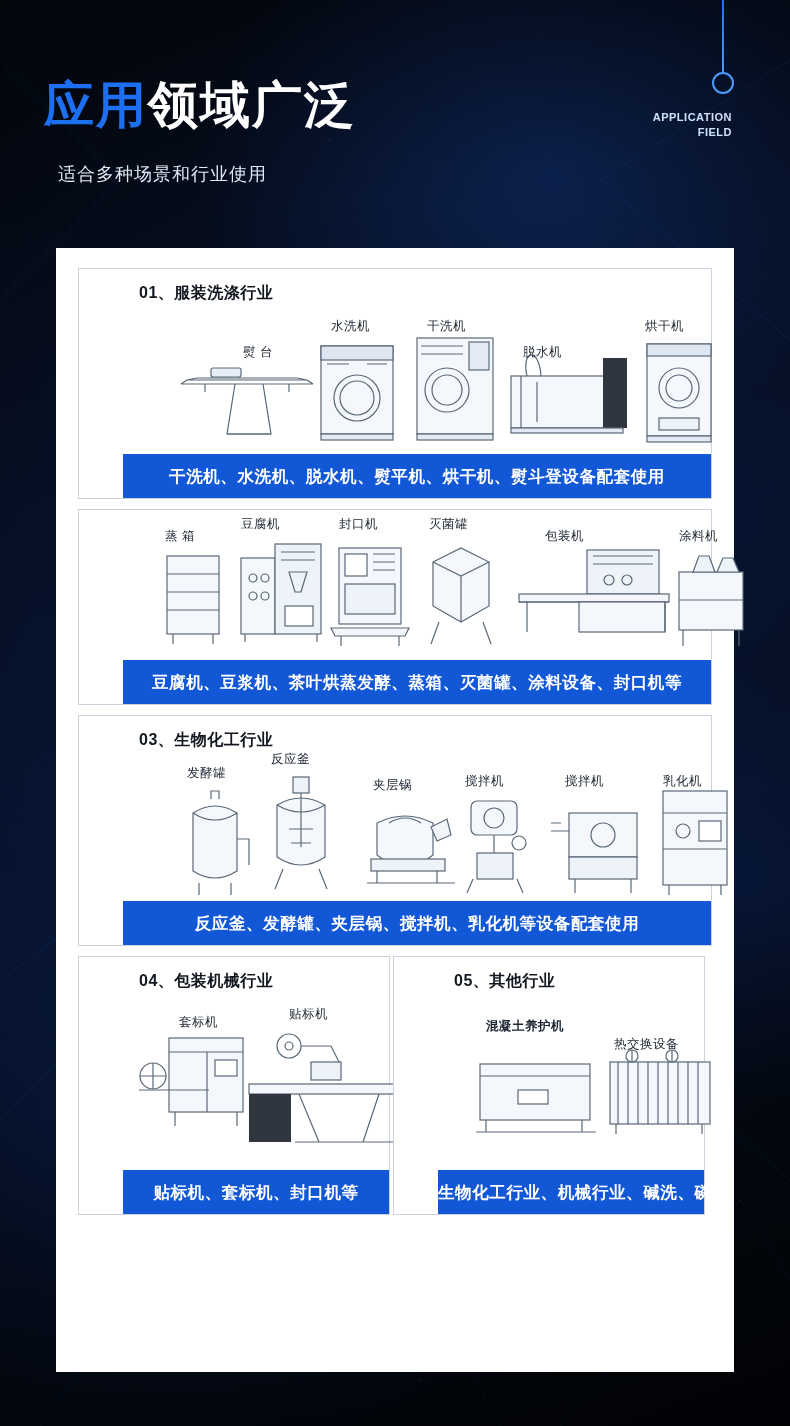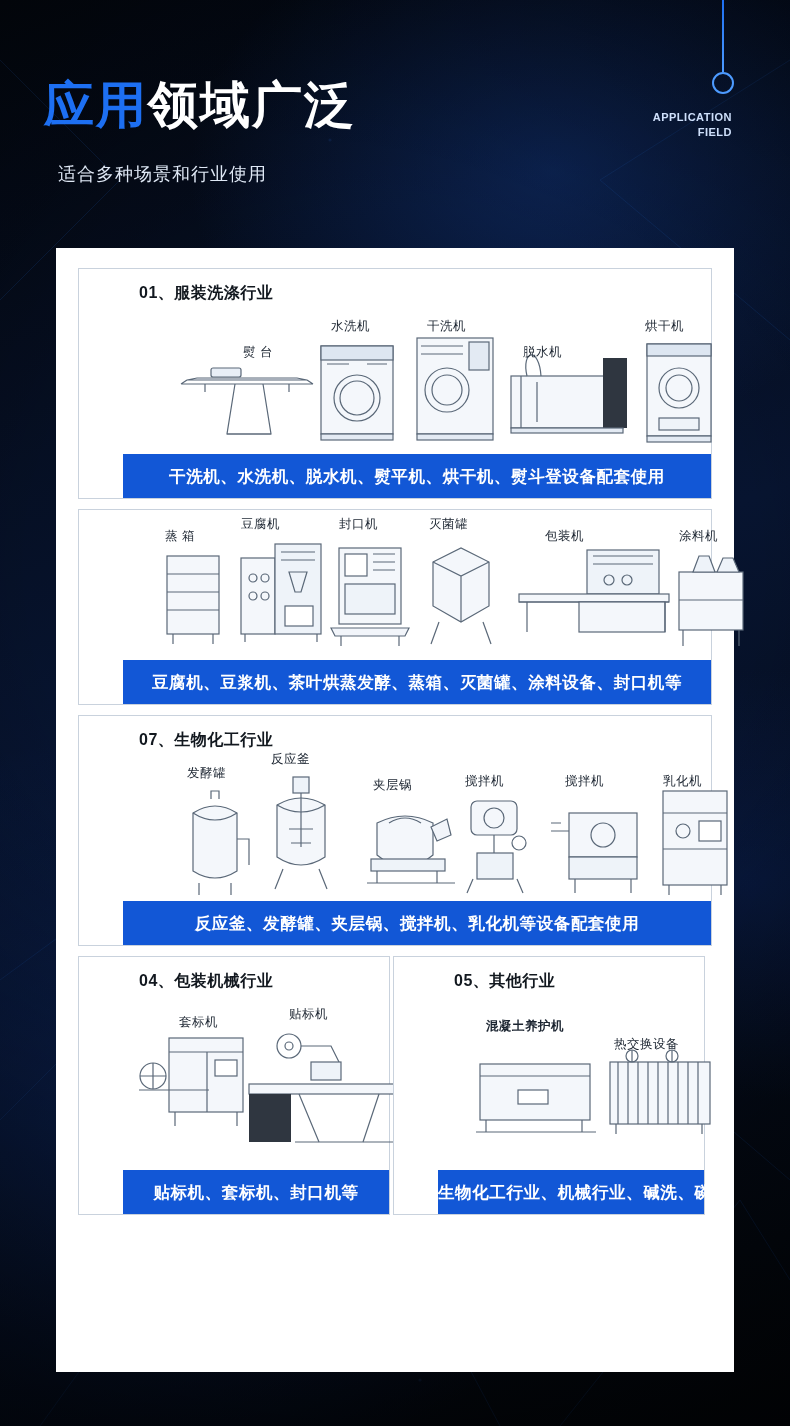--- a/index.html
+++ b/index.html
@@ -290,21 +290,21 @@
         <div class="cap" style="left:118px; top:6px;">豆腐机</div>
         <div class="cap" style="left:216px; top:6px;">封口机</div>
         <div class="cap" style="left:306px; top:6px;">灭菌罐</div>
         <div class="cap" style="left:422px; top:18px;">包装机</div>
         <div class="cap" style="left:556px; top:18px;">涂料机</div>
       </div>
       <div class="bar">豆腐机、豆浆机、茶叶烘蒸发酵、蒸箱、灭菌罐、涂料设备、封口机等</div>
     </div>
 
     <div class="card">
-      <div class="card-head"><span>07、</span><span>生物化工行业</span></div>
+      <div class="card-head"><span>03、</span><span>生物化工行业</span></div>
       <div class="card-body">
         <svg class="art" width="634" height="150">
           <g stroke="#5a6878" fill="none" stroke-width="1.2">
 
             <g transform="translate(66,48)">
               <path d="M4 14 Q26 0 48 14 V72 Q26 86 4 72 Z" fill="#f4f7fb"></path>
               <path d="M4 14 Q26 28 48 14"></path>
               <path d="M22 0 V-8 H30 V0"></path>
               <path d="M10 84 V96 M42 84 V96"></path>
               <path d="M48 40 H60 V66"></path>

